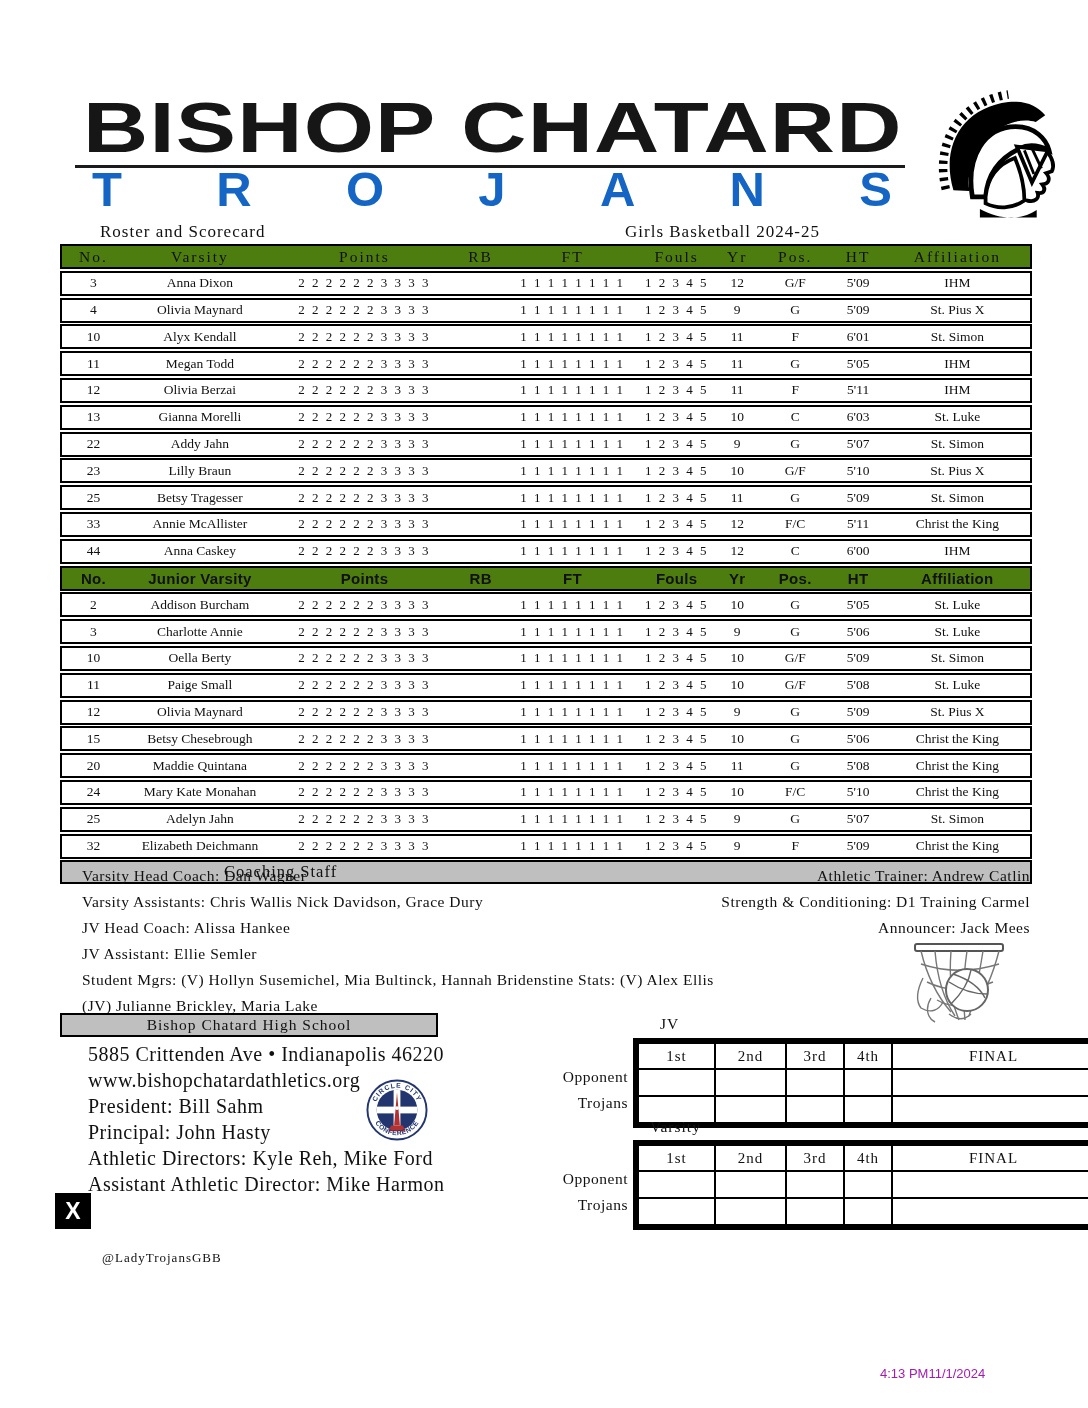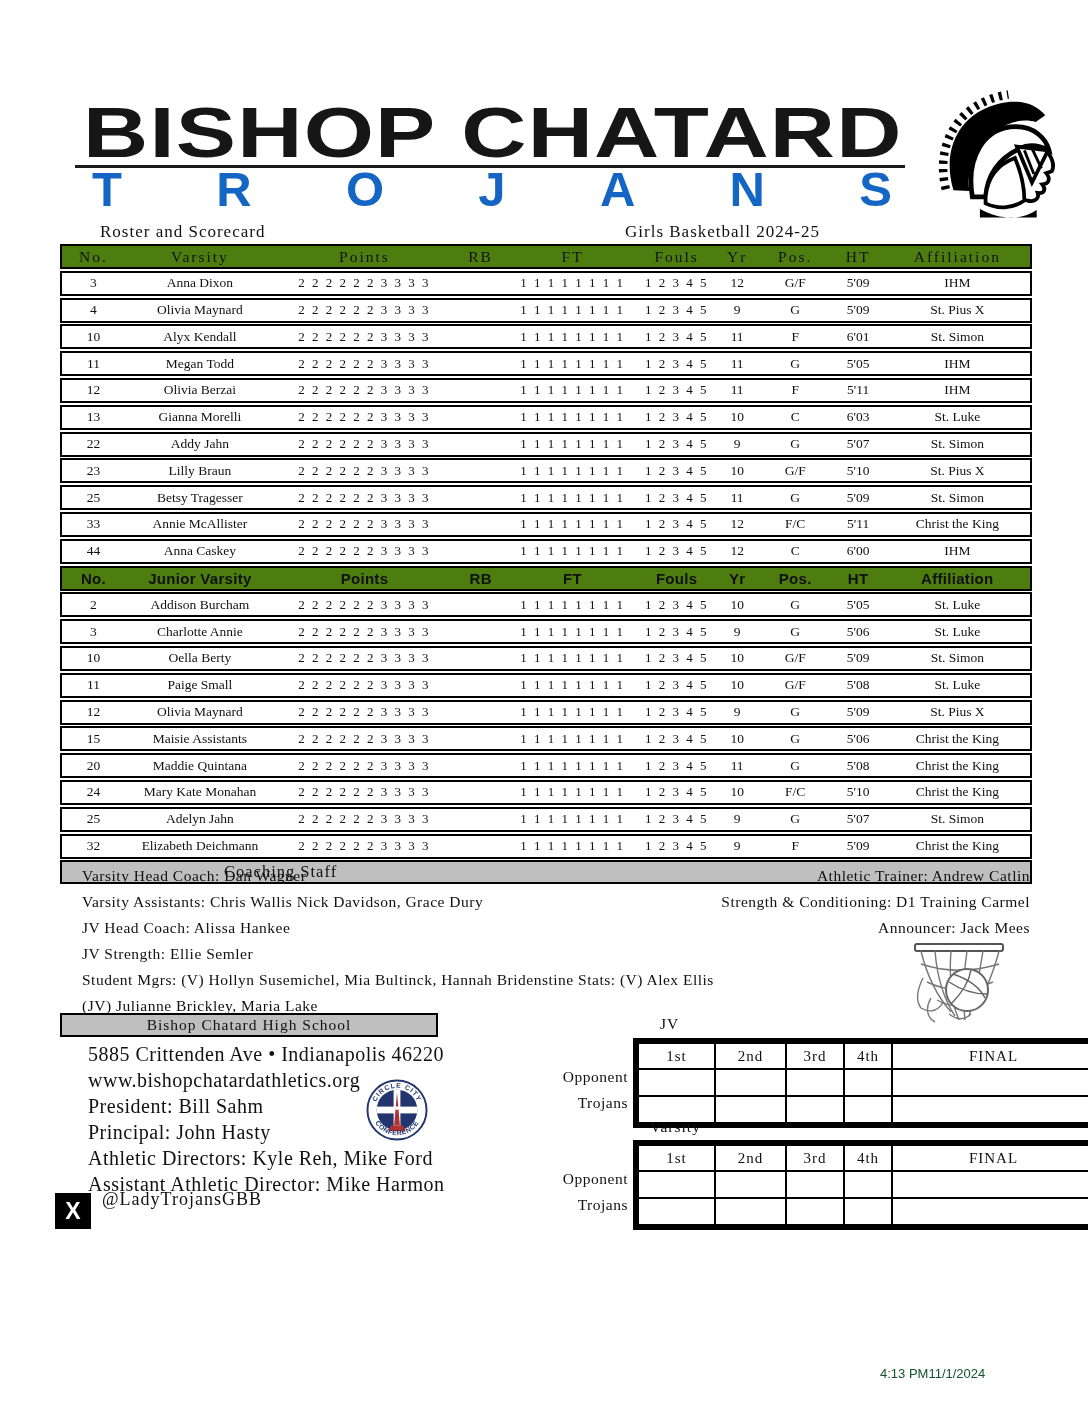--- a/index.html
+++ b/index.html
@@ -1,21 +1,21 @@
 <!DOCTYPE html>
 <html><head>
 <meta charset="utf-8">
 <style>
   html,body{margin:0;padding:0;background:#e8e8e8;}
   .page{position:relative;width:1088px;height:1408px;background:#ffffff;overflow:hidden;
         font-family:"Liberation Serif",serif;color:#111;margin:0 auto;}
 
   
   .bc-name{position:absolute;left:80px;top:90px;width:825px;height:74px;
-           display:flex;align-items:flex-start;justify-content:center;}
+           display:flex;align-items:center;justify-content:center;}
   .bc-name span{font-family:"Liberation Sans",sans-serif;font-weight:700;font-size:74px;
                 white-space:nowrap;color:#161616;transform:scale(1.22,0.95);letter-spacing:1px;}
   .bc-rule{position:absolute;left:75px;top:165px;width:830px;height:3px;background:#1b1b1b;}
   .bc-trojans{position:absolute;left:92px;top:166px;width:800px;display:flex;
               justify-content:space-between;font-family:"Liberation Sans",sans-serif;
               font-weight:700;font-size:49px;line-height:46px;}
   .title-left{position:absolute;left:100px;top:222px;font-size:17px;letter-spacing:1px;}
   .title-right{position:absolute;left:625px;top:222px;font-size:17px;letter-spacing:1px;}
   .helmet{position:absolute;left:925px;top:90px;width:142px;height:134px;}
 
@@ -40,37 +40,37 @@
 
   
   .school-banner{position:absolute;left:60px;top:1013px;width:378px;height:24px;box-sizing:border-box;
                  background:#bfbfbf;border:2px solid #000;display:flex;align-items:center;
                  justify-content:center;font-size:15.5px;letter-spacing:1px;}
   .school-lines{position:absolute;left:62px;top:1041px;font-size:20px;letter-spacing:0.5px;line-height:26px;margin-left:26px;}
   .ccc-logo{position:absolute;left:366px;top:1077px;width:62px;height:66px;}
   .x-badge{position:absolute;left:55px;top:1193px;width:36px;height:36px;background:#000;color:#fff;
            display:flex;align-items:center;justify-content:center;font-family:"Liberation Sans",sans-serif;
            font-size:23px;font-weight:700;}
-  .x-handle{position:absolute;left:102px;top:1189px;font-size:18px;letter-spacing:1px;}
+  .x-handle{position:absolute;left:102px;top:1250px;font-size:13px;letter-spacing:1px;}
 
   
   .sb-label{position:absolute;font-size:15.5px;letter-spacing:1px;}
   .sb{position:absolute;left:633px;width:467px;box-sizing:border-box;border:6px solid #000000;}
   .sb-row{display:flex;}
   .sb-row + .sb-row{border-top:2px solid #000;}
   .sb-cell{box-sizing:border-box;height:24px;display:flex;align-items:center;justify-content:center;
            font-size:15px;letter-spacing:1px;}
   .sb-row.data .sb-cell{height:25px;}
   .sb-cell + .sb-cell{border-left:2px solid #000;}
   .q1{width:75px}.q2{width:71px}.q3{width:58px}.q4{width:48px}.qf{flex:1}
   .sb-rowlabel{position:absolute;width:92px;text-align:right;font-size:15.5px;letter-spacing:0.5px;
                height:26px;line-height:26px;left:536px;}
 
   .net-illus{position:absolute;left:903px;top:938px;width:112px;height:92px;}
-  .footer{position:absolute;left:880px;top:1366px;font-family:"Liberation Sans",sans-serif;font-size:13px;color:#14532d;}
+  .footer{position:absolute;left:880px;top:1366px;font-family:"Liberation Sans",sans-serif;font-size:13px;color:#a21caf;}
 </style>
 </head>
 <body>
 
 <div class="page">
 
   <div class="bc-name">
     <span>BISHOP CHATARD</span>
   </div>
   <div class="bc-rule"></div>
@@ -337,21 +337,21 @@
           <span class="c ft">1 1 1 1 1 1 1 1</span>
           <span class="c fouls">1 2 3 4 5</span>
           <span class="c yr">9</span>
           <span class="c pos">G</span>
           <span class="c ht">5'09</span>
           <span class="c aff">St. Pius X</span>
         </div>
 
         <div class="trow">
           <span class="c no">15</span>
-          <span class="c name">Maisie Assistants</span>
+          <span class="c name">Betsy Chesebrough</span>
           <span class="c pts">2 2 2 2 2 2 3 3 3 3</span>
           <span class="c rb"></span>
           <span class="c ft">1 1 1 1 1 1 1 1</span>
           <span class="c fouls">1 2 3 4 5</span>
           <span class="c yr">10</span>
           <span class="c pos">G</span>
           <span class="c ht">5'06</span>
           <span class="c aff">Christ the King</span>
         </div>
 
@@ -424,21 +424,21 @@
         <span>Varsity Assistants: Chris Wallis Nick Davidson, Grace Dury</span>
         <span>Strength &amp; Conditioning: D1 Training Carmel</span>
       </div>
 
       <div class="staff-row">
         <span>JV Head Coach: Alissa Hankee</span>
         <span>Announcer: Jack Mees</span>
       </div>
 
       <div class="staff-row">
-        <span>JV Strength: Ellie Semler</span>
+        <span>JV Assistant: Ellie Semler</span>
         <span></span>
       </div>
 
       <div class="staff-row">
         <span>Student Mgrs: (V) Hollyn Susemichel, Mia Bultinck, Hannah Bridenstine Stats: (V) Alex Ellis</span>
         <span></span>
       </div>
 
       <div class="staff-row">
         <span>(JV) Julianne Brickley, Maria Lake</span>

